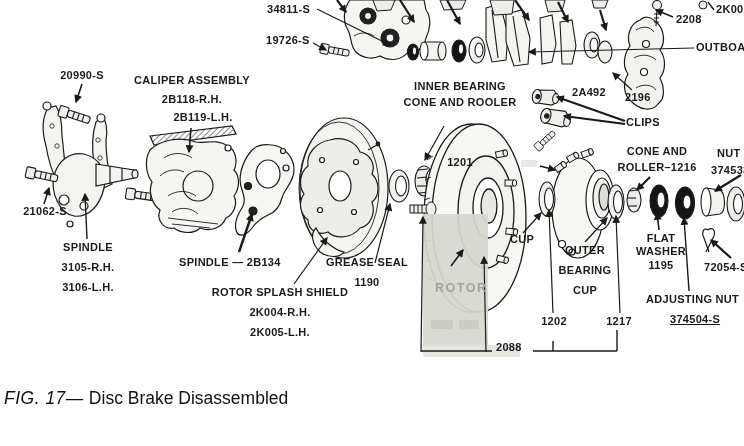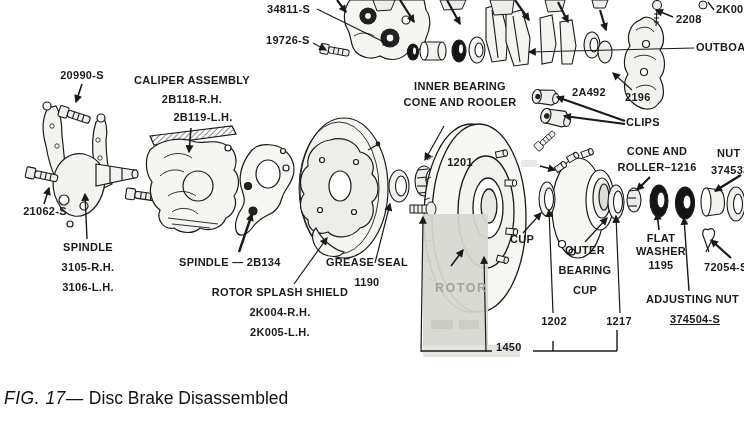--- a/index.html
+++ b/index.html
@@ -335,20 +335,20 @@
 <div class="lbl" style="left:556px;top:264px;width:58px;">BEARING</div>
 <div class="lbl" style="left:556px;top:284px;width:58px;">CUP</div>
 <div class="lbl" style="left:630px;top:232px;width:62px;">FLAT</div>
 <div class="lbl" style="left:630px;top:245px;width:62px;">WASHER</div>
 <div class="lbl" style="left:630px;top:259px;width:62px;">1195</div>
 <div class="lbl ta-l" style="left:646px;top:293px;">ADJUSTING NUT</div>
 <div class="lbl ta-l" style="left:670px;top:313px;text-decoration:underline;">374504-S</div>
 <div class="lbl ta-l" style="left:704px;top:261px;">72054-S</div>
 <div class="lbl" style="left:538px;top:315px;width:32px;">1202</div>
 <div class="lbl" style="left:603px;top:315px;width:32px;">1217</div>
-<div class="lbl ta-l" style="left:496px;top:341px;">1450</div>
+<div class="lbl ta-l" style="left:496px;top:341px;">2088</div>
 <div class="lbl ta-l wm" style="left:435px;top:281px;">ROTOR</div>
 
 <div class="caption">
   <span class="fig-i">FIG. 17—</span><span>Disc Brake Disassembled</span>
 </div>
 
 </div>
 
 </body></html>

